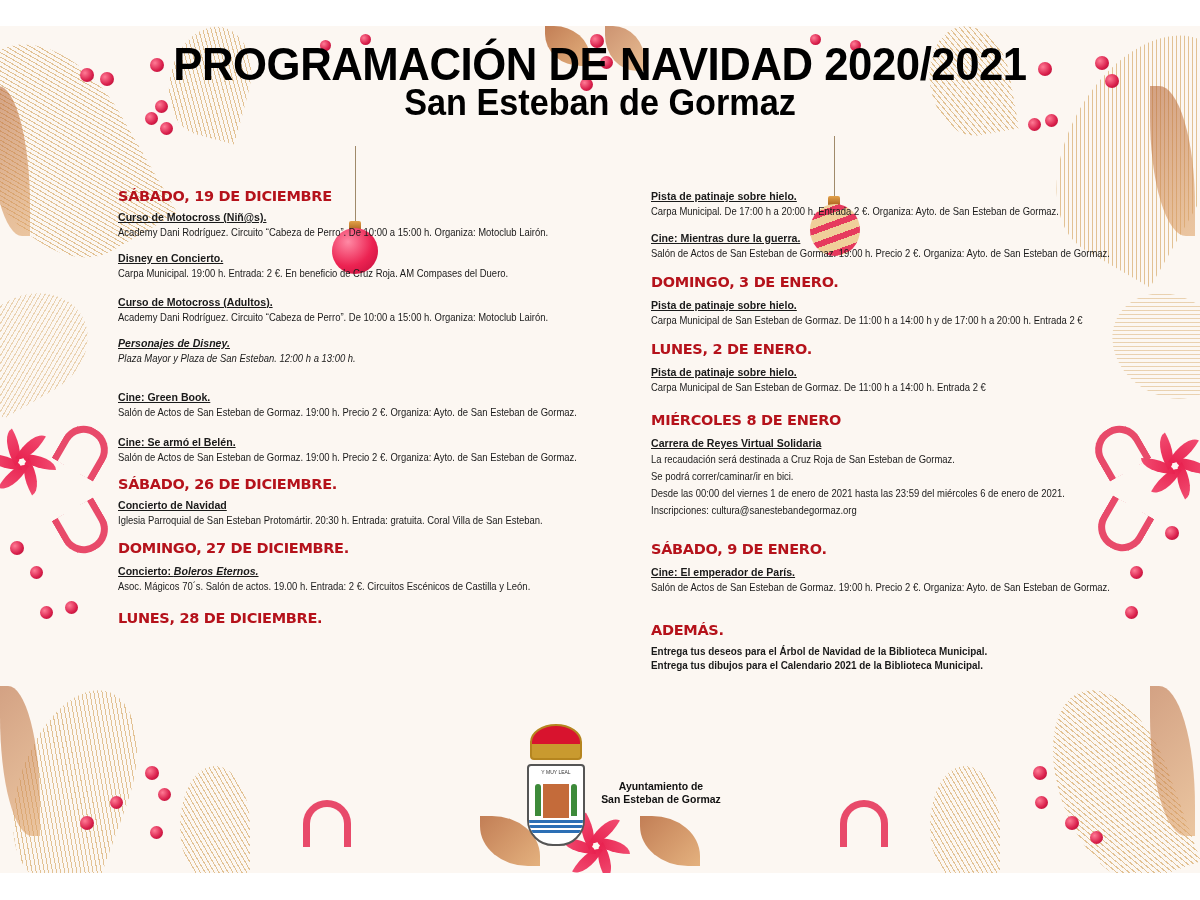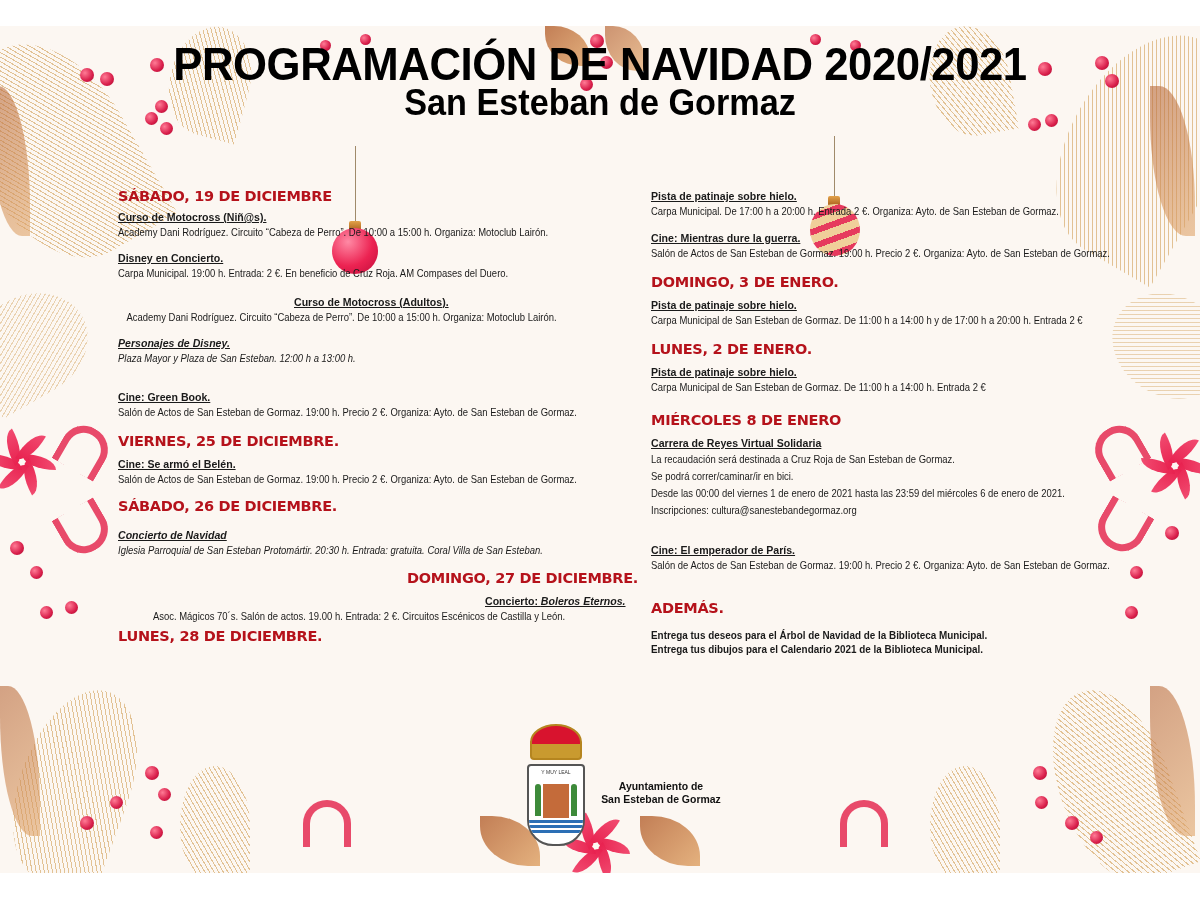--- a/index.html
+++ b/index.html
@@ -148,59 +148,58 @@
       <div class="ev-title">Curso de Motocross (Niñ@s).</div>
       <div class="ev-line">Academy Dani Rodríguez. Circuito “Cabeza de Perro”. De 10:00 a 15:00 h. Organiza: Motoclub Lairón.</div>
     </div>
     <div class="ev" style="margin-top:9px;">
       <div class="ev-title">Disney en Concierto.</div>
       <div class="ev-line">Carpa Municipal. 19:00 h. Entrada: 2 €. En beneficio de Cruz Roja. AM Compases del Duero.</div>
     </div>
   </div>
 
   <div class="day" style="margin-top:12px;">
-    <div class="ev" style="margin-top:3px;text-align:center;">
+    <div class="ev" style="margin-top:3px;">
       <div class="ev-title">Curso de Motocross (Adultos).</div>
       <div class="ev-line">Academy Dani Rodríguez. Circuito “Cabeza de Perro”. De 10:00 a 15:00 h. Organiza: Motoclub Lairón.</div>
     </div>
     <div class="ev" style="margin-top:9px;font-style:italic;">
       <div class="ev-title">Personajes de Disney.</div>
       <div class="ev-line">Plaza Mayor y Plaza de San Esteban. 12:00 h a 13:00 h.</div>
     </div>
     <div class="ev" style="margin-top:22px;">
       <div class="ev-title">Cine: Green Book.</div>
       <div class="ev-line">Salón de Actos de San Esteban de Gormaz. 19:00 h. Precio 2 €. Organiza: Ayto. de San Esteban de Gormaz.</div>
     </div>
   </div>
 
   <div class="day" style="margin-top:13px;">
-    <div class="day-title">VIERNES, 25 DE DICIEMBRE.</div>
     <div class="ev" style="margin-top:4px;">
       <div class="ev-title">Cine: Se armó el Belén.</div>
       <div class="ev-line">Salón de Actos de San Esteban de Gormaz. 19:00 h. Precio 2 €. Organiza: Ayto. de San Esteban de Gormaz.</div>
     </div>
   </div>
 
   <div class="day" style="margin-top:11px;">
     <div class="day-title">SÁBADO, 26 DE DICIEMBRE.</div>
-    <div class="ev" style="margin-top:10px;font-style:italic;">
+    <div class="ev" style="margin-top:2px;">
       <div class="ev-title">Concierto de Navidad</div>
       <div class="ev-line">Iglesia Parroquial de San Esteban Protomártir. 20:30 h. Entrada: gratuita. Coral Villa de San Esteban.</div>
     </div>
   </div>
 
-  <div class="day" style="margin-top:12px;text-align:right;">
+  <div class="day" style="margin-top:12px;">
     <div class="day-title">DOMINGO, 27 DE DICIEMBRE.</div>
     <div class="ev" style="margin-top:4px;">
       <div class="ev-title"><span>Concierto: </span><i>Boleros Eternos.</i></div>
       <div class="ev-line">Asoc. Mágicos 70´s.  Salón de actos. 19.00 h. Entrada: 2 €.  Circuitos Escénicos de Castilla y León.</div>
     </div>
   </div>
 
-  <div class="day" style="margin-top:4px;">
+  <div class="day" style="margin-top:16px;">
     <div class="day-title">LUNES, 28 DE DICIEMBRE.</div>
   </div>
 </div>
 
 <div class="col right">
   <div class="day" style="margin-top:27px;">
     <div class="ev" style="margin-top:4px;">
       <div class="ev-title">Pista de patinaje sobre hielo.</div>
       <div class="ev-line">Carpa Municipal. De 17:00 h a 20:00 h. Entrada 2 €. Organiza: Ayto. de San Esteban de Gormaz.</div>
     </div>
@@ -231,29 +230,30 @@
     <div class="ev" style="margin-top:4px;">
       <div class="ev-title">Carrera de Reyes Virtual Solidaria</div>
       <div class="ev-line" style="line-height:17px;">La recaudación será destinada a Cruz Roja de San Esteban de Gormaz.</div>
       <div class="ev-line" style="line-height:17px;">Se podrá correr/caminar/ir en bici.</div>
       <div class="ev-line" style="line-height:17px;">Desde las 00:00 del viernes 1 de enero de 2021 hasta las 23:59 del miércoles 6 de enero de 2021.</div>
       <div class="ev-line" style="line-height:17px;">Inscripciones: cultura@sanestebandegormaz.org</div>
     </div>
   </div>
 
   <div class="day" style="margin-top:21px;">
+    <div class="day-title">SÁBADO, 9 DE ENERO.</div>
     <div class="ev" style="margin-top:4px;">
       <div class="ev-title">Cine: El emperador de París.</div>
       <div class="ev-line">Salón de Actos de San Esteban de Gormaz. 19:00 h. Precio 2 €. Organiza: Ayto. de San Esteban de Gormaz.</div>
     </div>
   </div>
 
   <div class="day" style="margin-top:27px;">
     <div class="day-title">ADEMÁS.</div>
-    <div class="ev" style="margin-top:11px;">
+    <div class="ev" style="margin-top:5px;">
       <div class="ev-line bold">Entrega tus deseos para el Árbol de Navidad de la Biblioteca Municipal.</div>
       <div class="ev-line bold">Entrega tus dibujos para el Calendario 2021 de la Biblioteca Municipal.</div>
     </div>
   </div>
 </div>
 
 <div class="crest">
   <div class="crown"></div>
   <div class="shield">
     <div style="position:absolute;top:3px;width:100%;text-align:center;font-size:5px;color:#333;">Y MUY LEAL</div>

